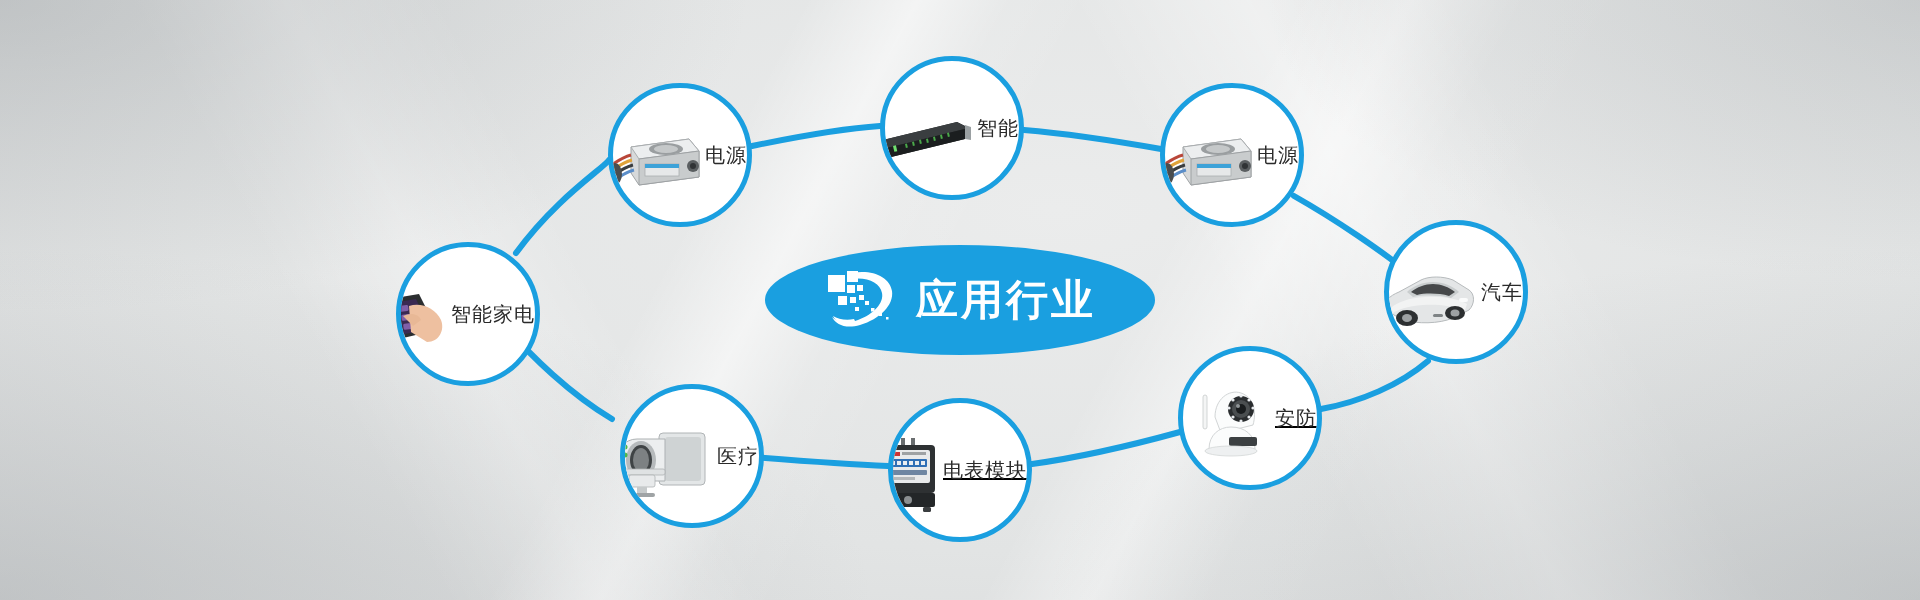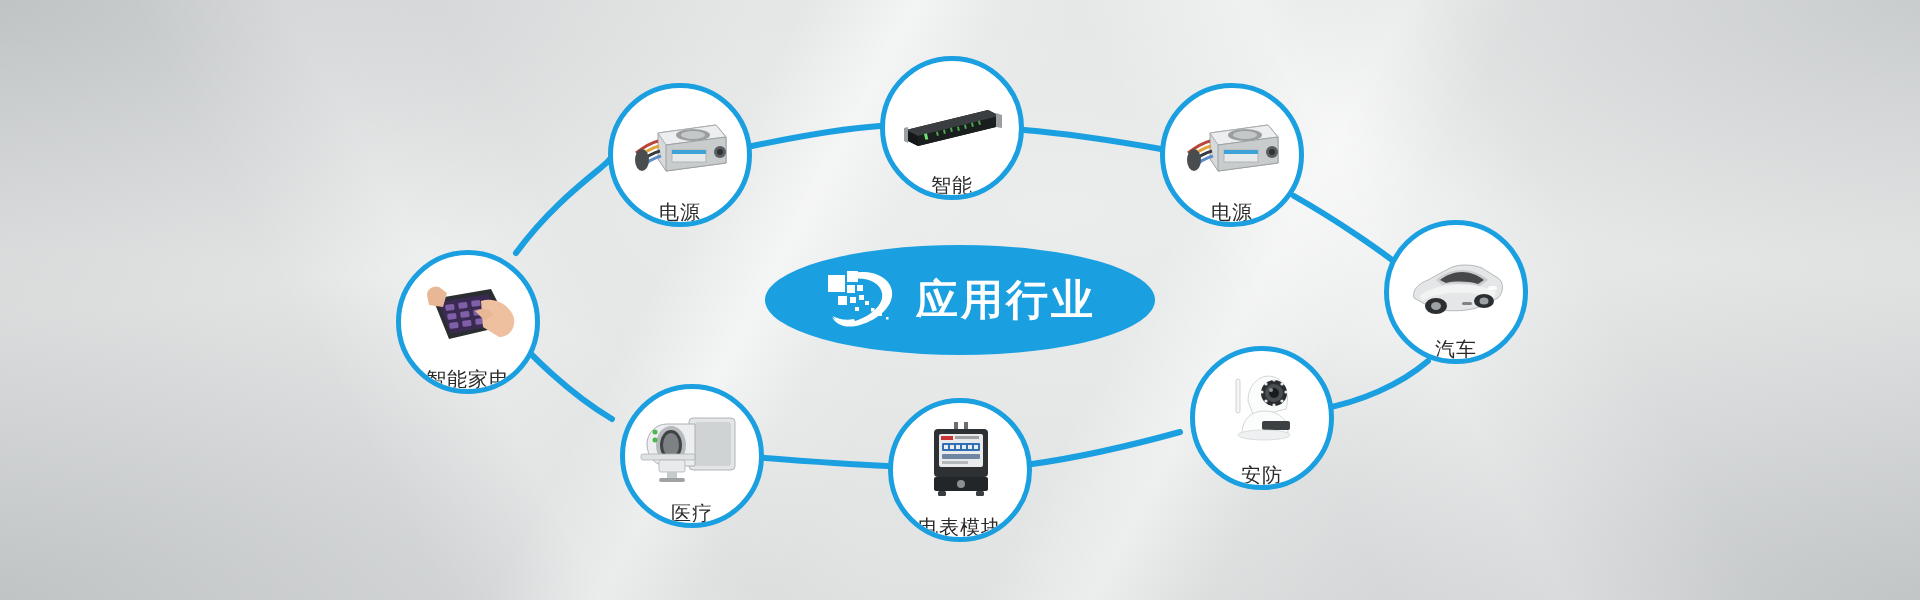--- a/index.html
+++ b/index.html
@@ -60,23 +60,23 @@
   }
 
   .node-wrap { position: absolute; }
 
   .node-circle {
     position: absolute;
     border-radius: 50%;
     background: #ffffff;
     box-sizing: border-box;
     display: flex;
-    flex-direction: column;
+    flex-direction: row;
     align-items: center;
-    justify-content: space-between;
+    justify-content: flex-end;
     overflow: hidden;
   }
 
   .node-art {
     width: 100%;
     display: flex;
     align-items: center;
     justify-content: center;
   }
 
@@ -207,21 +207,21 @@
             <path d="M11 55 C19 49 25 45 33 43" stroke="#5b8ec9" stroke-width="3" fill="none"></path>
             <ellipse cx="14" cy="47" rx="7" ry="11" fill="#4a4d4f"></ellipse>
           </g>
         </svg>
       </div>
       <div class="node-label">电源</div>
     </div>
   </div>
 
   <div class="node-wrap" style="left:396px; top:238px;">
-    <div class="node-circle" style="left:0; top:12px; width:144px; height:144px; border:5px solid #1a9fe0;">
+    <div class="node-circle" style="left:0; top:4px; width:144px; height:144px; border:5px solid #1a9fe0;">
       <div class="node-art" style="height:92px; padding-top:16px;">
         <svg width="110" height="72" viewBox="0 0 110 72">
           <g>
             <path d="M20 18 L78 8 L96 44 L36 58 Z" fill="#2b2e30"></path>
             <path d="M25 21 L75 13 L89 43 L38 53 Z" fill="#3a2a52"></path>
             <g fill="#7f5fa8">
               <rect x="32" y="24" width="9" height="6" rx="1.5" transform="rotate(-8 32 24)"></rect>
               <rect x="45" y="22" width="9" height="6" rx="1.5" transform="rotate(-8 45 22)"></rect>
               <rect x="58" y="20" width="9" height="6" rx="1.5" transform="rotate(-8 58 20)"></rect>
               <rect x="34" y="33" width="9" height="6" rx="1.5" transform="rotate(-8 34 33)"></rect>
@@ -281,21 +281,21 @@
             <circle cx="18" cy="22" r="2.5" fill="#4ab84a"></circle>
             <circle cx="18" cy="30" r="2.5" fill="#4ab84a"></circle>
           </g>
         </svg>
       </div>
       <div class="node-label">医疗</div>
     </div>
   </div>
 
   <div class="node-wrap" style="left:888px; top:398px;">
-    <div class="node-circle" style="left:0; top:0; width:144px; height:144px; border:5px solid #1a9fe0;">
+    <div class="node-circle" style="left:0; top:0; width:144px; height:144px; border:5px solid #1a9fe0;text-decoration:underline;">
       <div class="node-art" style="height:92px; padding-top:10px;">
         <svg width="72" height="78" viewBox="0 0 72 78">
           <g>
             <rect x="30" y="2" width="4" height="8" fill="#6a6e70"></rect>
             <rect x="40" y="2" width="4" height="8" fill="#6a6e70"></rect>
             <rect x="10" y="9" width="54" height="48" rx="4" fill="#2e3133"></rect>
             <rect x="15" y="14" width="44" height="33" rx="2" fill="#e8eaeb"></rect>
             <rect x="17" y="16" width="12" height="4" fill="#cc3333"></rect>
             <rect x="31" y="16" width="24" height="3" fill="#9ea2a4"></rect>
             <rect x="18" y="23" width="38" height="8" rx="1" fill="#2f6fb5"></rect>
@@ -314,21 +314,21 @@
             <rect x="52" y="71" width="8" height="5" rx="1.5" fill="#3a3d3f"></rect>
             <circle cx="37" cy="64" r="4" fill="#8b8f91"></circle>
           </g>
         </svg>
       </div>
       <div class="node-label">电表模块</div>
     </div>
   </div>
 
   <div class="node-wrap" style="left:1178px; top:346px;">
-    <div class="node-circle" style="left:12px; top:0; width:144px; height:144px; border:5px solid #1a9fe0;">
+    <div class="node-circle" style="left:0; top:0; width:144px; height:144px; border:5px solid #1a9fe0;text-decoration:underline;">
       <div class="node-art" style="height:92px; padding-top:10px;">
         <svg width="76" height="80" viewBox="0 0 76 80">
           <g>
             <rect x="12" y="12" width="4" height="34" rx="2" fill="#f4f5f5" stroke="#c8cbcc" stroke-width="0.8"></rect>
             <path d="M24 34 C24 16 38 6 50 10 C62 14 66 28 62 42 L30 50 Z" fill="#fbfcfc" stroke="#d2d5d6" stroke-width="1"></path>
             <circle cx="50" cy="26" r="13" fill="#2a2d2f"></circle>
             <circle cx="50" cy="26" r="9" fill="#4a4e50"></circle>
             <circle cx="50" cy="26" r="5" fill="#191c1e"></circle>
             <circle cx="47" cy="23" r="2" fill="#8f9496"></circle>
             <g fill="#e9ecef">

